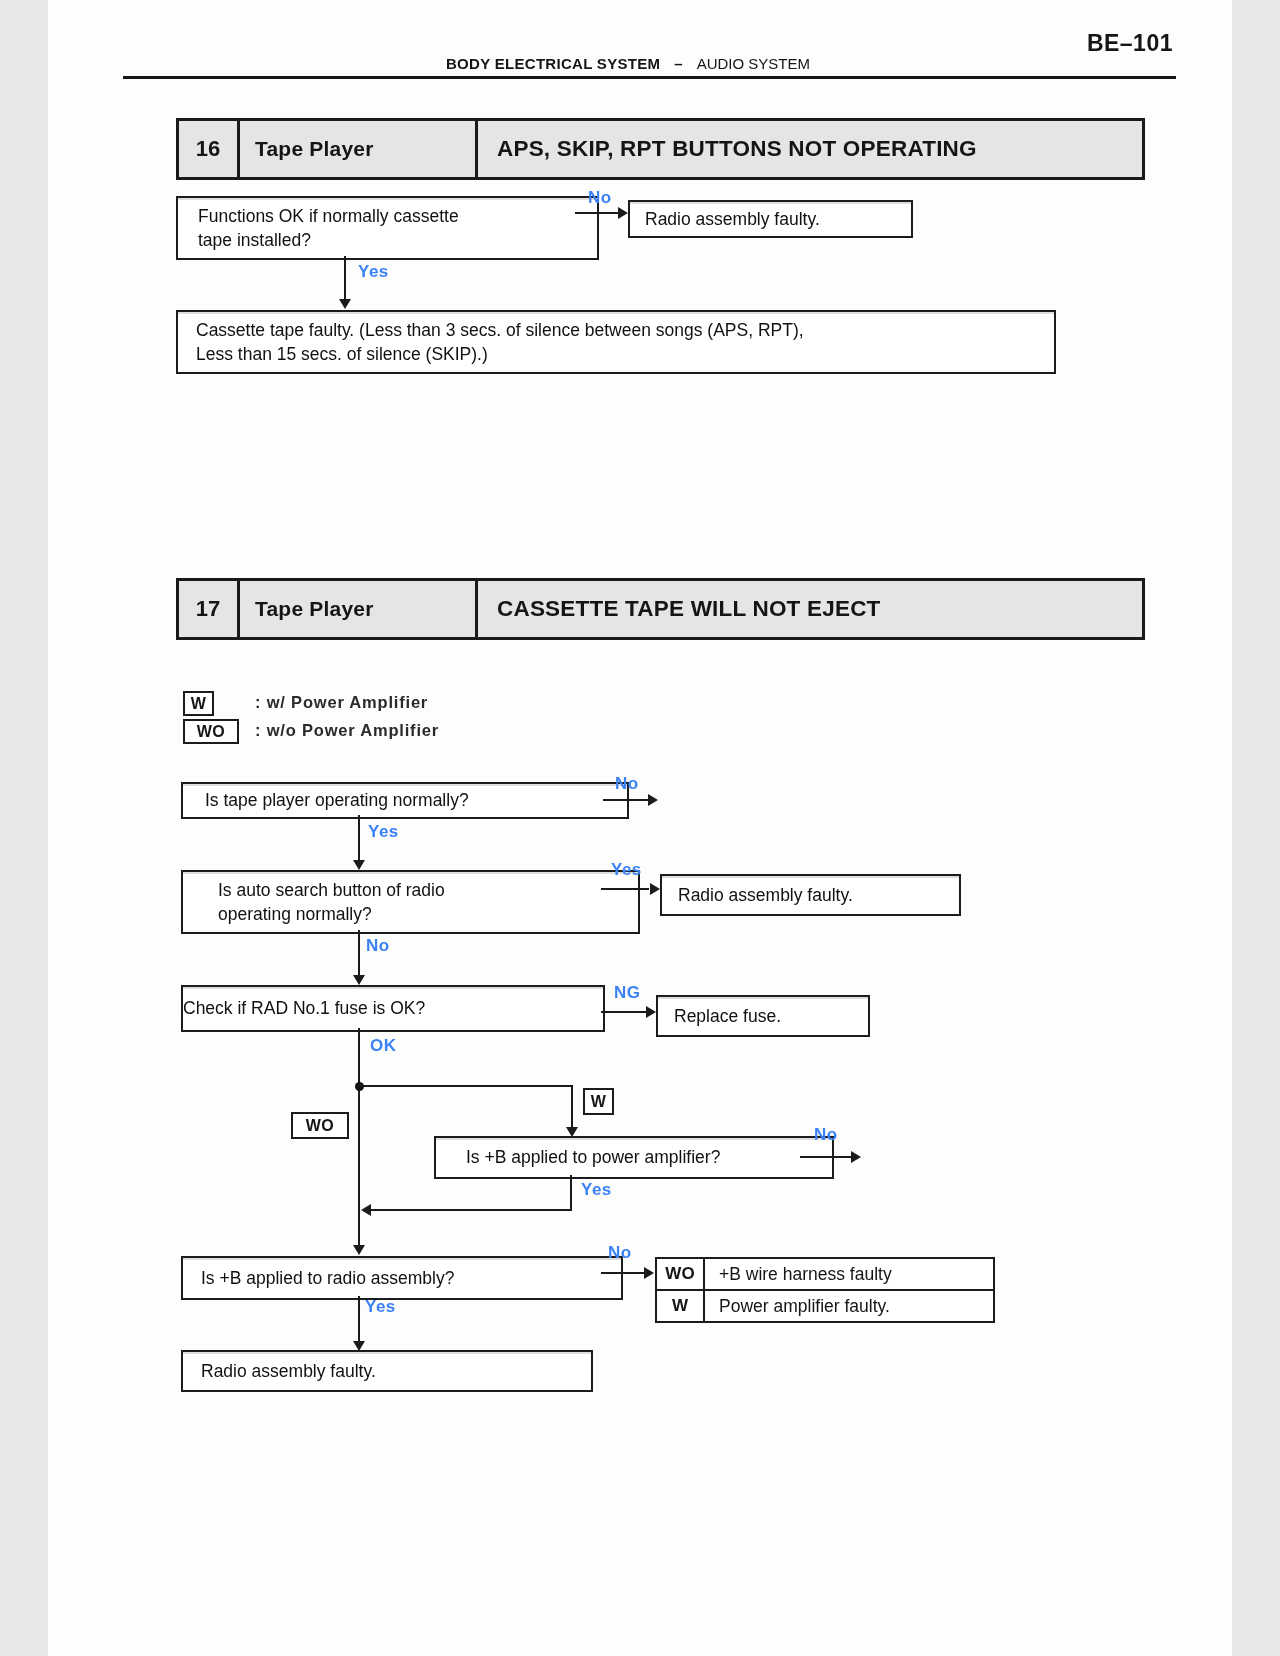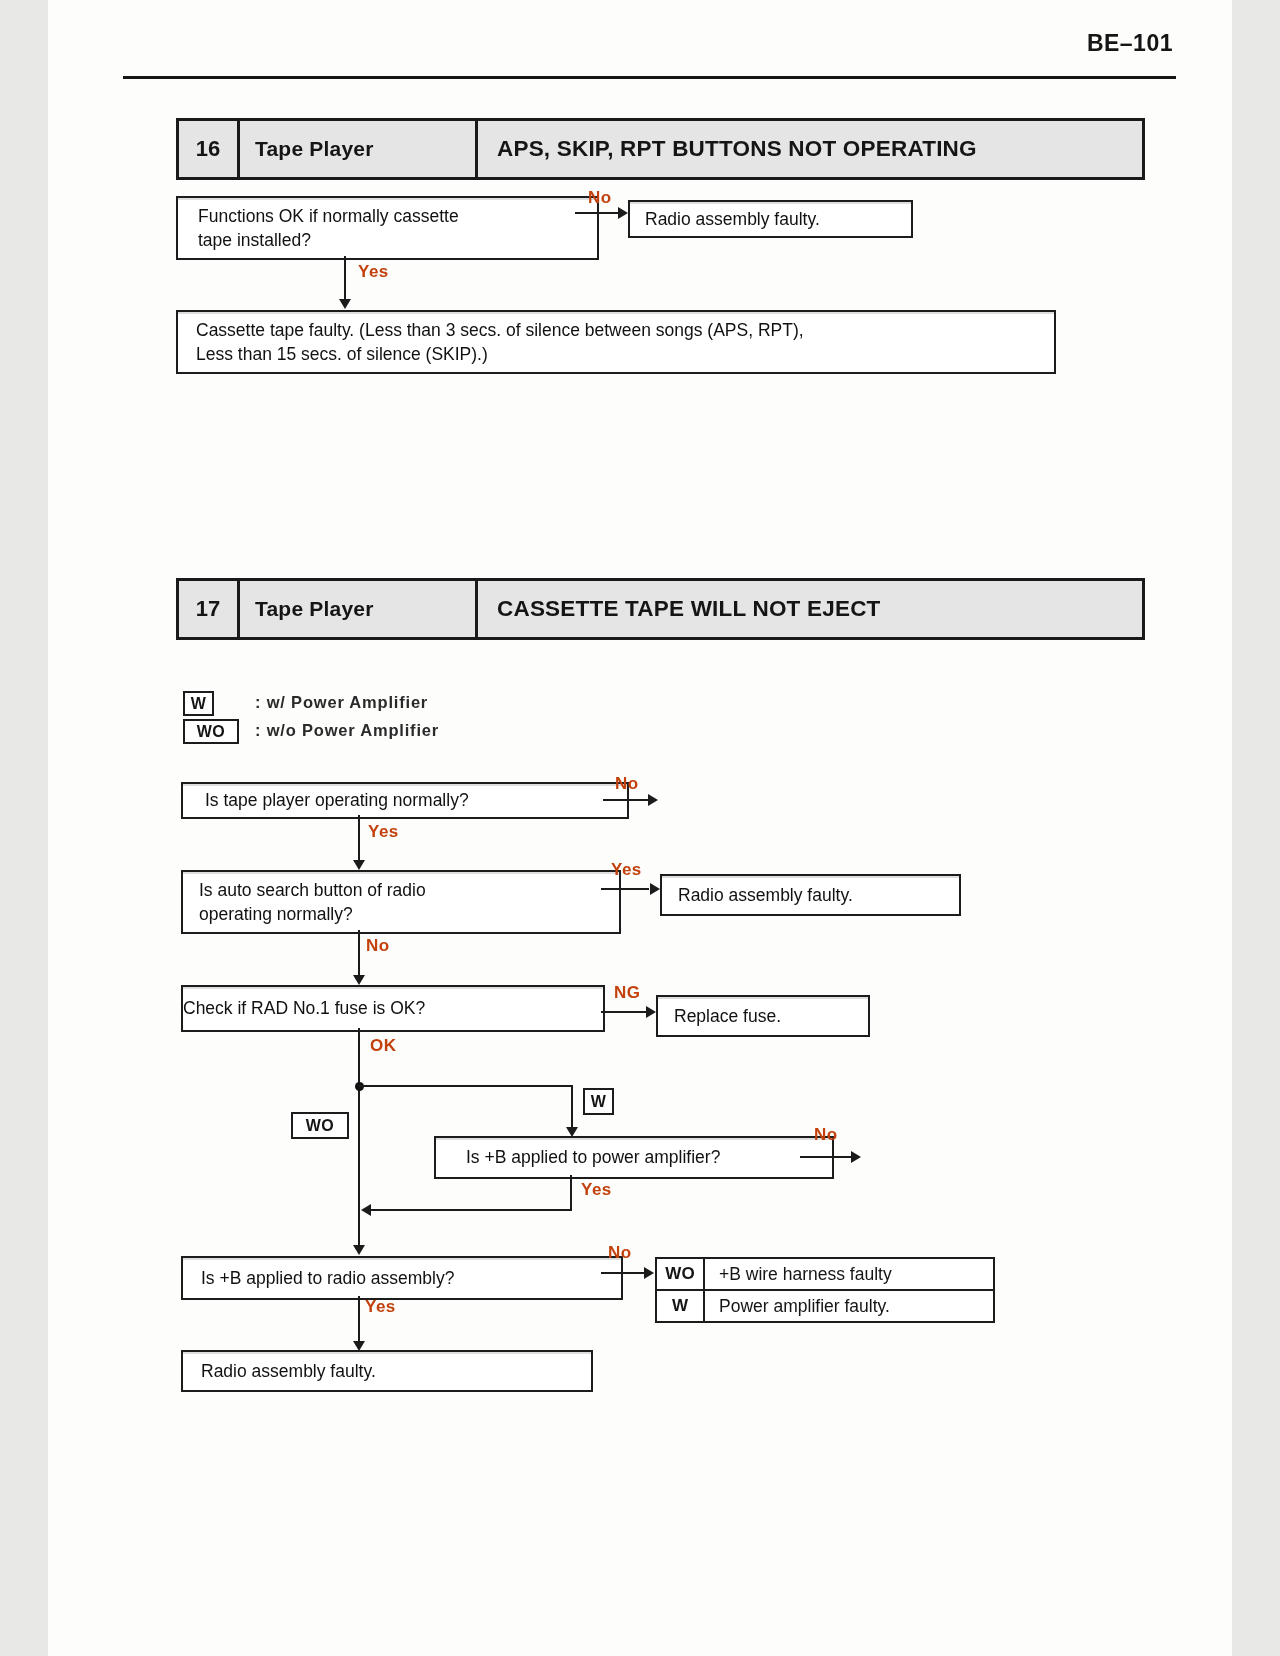--- a/index.html
+++ b/index.html
@@ -24,21 +24,21 @@
     font-size:22px;font-weight:bold;}
   .sec-cat{position:absolute;left:76px;top:0;height:100%;display:flex;align-items:center;
     font-size:21px;font-weight:bold;letter-spacing:0.2px;}
   .sec-prob{position:absolute;left:318px;top:0;height:100%;display:flex;align-items:center;
     font-size:22.5px;font-weight:bold;letter-spacing:0.2px;}
 
   
   .fbox{position:absolute;border:2.5px solid #1c1c1c;background:#fff;display:flex;align-items:center;
     font-size:17.5px;color:#111;box-shadow:inset 0 2px 0 rgba(70,70,70,0.18);}
   .bl{display:block;line-height:24px;}
-  .lbl{position:absolute;font-size:17px;font-weight:bold;color:#c2410c;letter-spacing:0.5px;}
+  .lbl{position:absolute;font-size:17px;font-weight:bold;color:#3b82f6;letter-spacing:0.5px;}
   .hline{position:absolute;height:2px;background:#1b1b1b;}
   .vline{position:absolute;width:2px;background:#1b1b1b;}
   .arr-r{position:absolute;width:0;height:0;border-top:6px solid transparent;border-bottom:6px solid transparent;border-left:10px solid #1b1b1b;}
   .arr-d{position:absolute;width:0;height:0;border-left:6px solid transparent;border-right:6px solid transparent;border-top:10px solid #1b1b1b;}
   .arr-l{position:absolute;width:0;height:0;border-top:6px solid transparent;border-bottom:6px solid transparent;border-right:10px solid #1b1b1b;}
   .jdot{position:absolute;width:9px;height:9px;border-radius:50%;background:#111;}
 
   
   .tag{position:absolute;border:2px solid #1c1c1c;background:#fff;display:flex;align-items:center;justify-content:center;
     font-size:16px;font-weight:bold;letter-spacing:0.5px;}
@@ -51,20 +51,23 @@
   .rkey{width:46px;border-right:2.5px solid #1c1c1c;display:flex;align-items:center;justify-content:center;
     font-weight:bold;font-size:17px;}
   .rval{flex:1;display:flex;align-items:center;padding-left:14px;font-size:17.5px;}
 </style>
 </head>
 <body>
 
 <div class="page">
 
   <div class="page-code">BE–101</div>
+  <div class="page-header">
+    <span class="ph-bold">BODY ELECTRICAL SYSTEM</span><span class="ph-sep">–</span><span class="ph-reg">AUDIO SYSTEM</span>
+  </div>
   <div class="header-rule"></div>
 
   <div class="sec-header" style="top:118px;">
     <div class="sec-num">16</div>
     <div class="sec-div" style="left:58px;"></div>
     <div class="sec-cat">Tape Player</div>
     <div class="sec-div" style="left:296px;"></div>
     <div class="sec-prob">APS, SKIP, RPT BUTTONS NOT OPERATING</div>
   </div>
 
@@ -106,21 +109,21 @@
   <div class="fbox" style="left:133px;top:782px;width:422px;height:33px;padding-left:22px;">
     <span>Is tape player operating normally?</span>
   </div>
   <div class="lbl" style="left:567px;top:774px;">No</div>
   <div class="hline" style="left:555px;top:799px;width:46px;"></div>
   <div class="arr-r" style="left:600px;top:794px;"></div>
   <div class="lbl" style="left:320px;top:822px;">Yes</div>
   <div class="vline" style="left:310px;top:815px;height:46px;"></div>
   <div class="arr-d" style="left:305px;top:860px;"></div>
 
-  <div class="fbox" style="left:133px;top:870px;width:420px;height:60px;padding-left:16px;">
+  <div class="fbox" style="left:133px;top:870px;width:420px;height:60px;padding-left:35px;">
     <div>
       <span class="bl">Is auto search button of radio</span>
       <span class="bl">operating normally?</span>
     </div>
   </div>
   <div class="lbl" style="left:563px;top:860px;">Yes</div>
   <div class="hline" style="left:553px;top:888px;width:48px;"></div>
   <div class="arr-r" style="left:602px;top:883px;"></div>
   <div class="fbox" style="left:612px;top:874px;width:281px;height:38px;padding-left:16px;">
     <span>Radio assembly faulty.</span>

